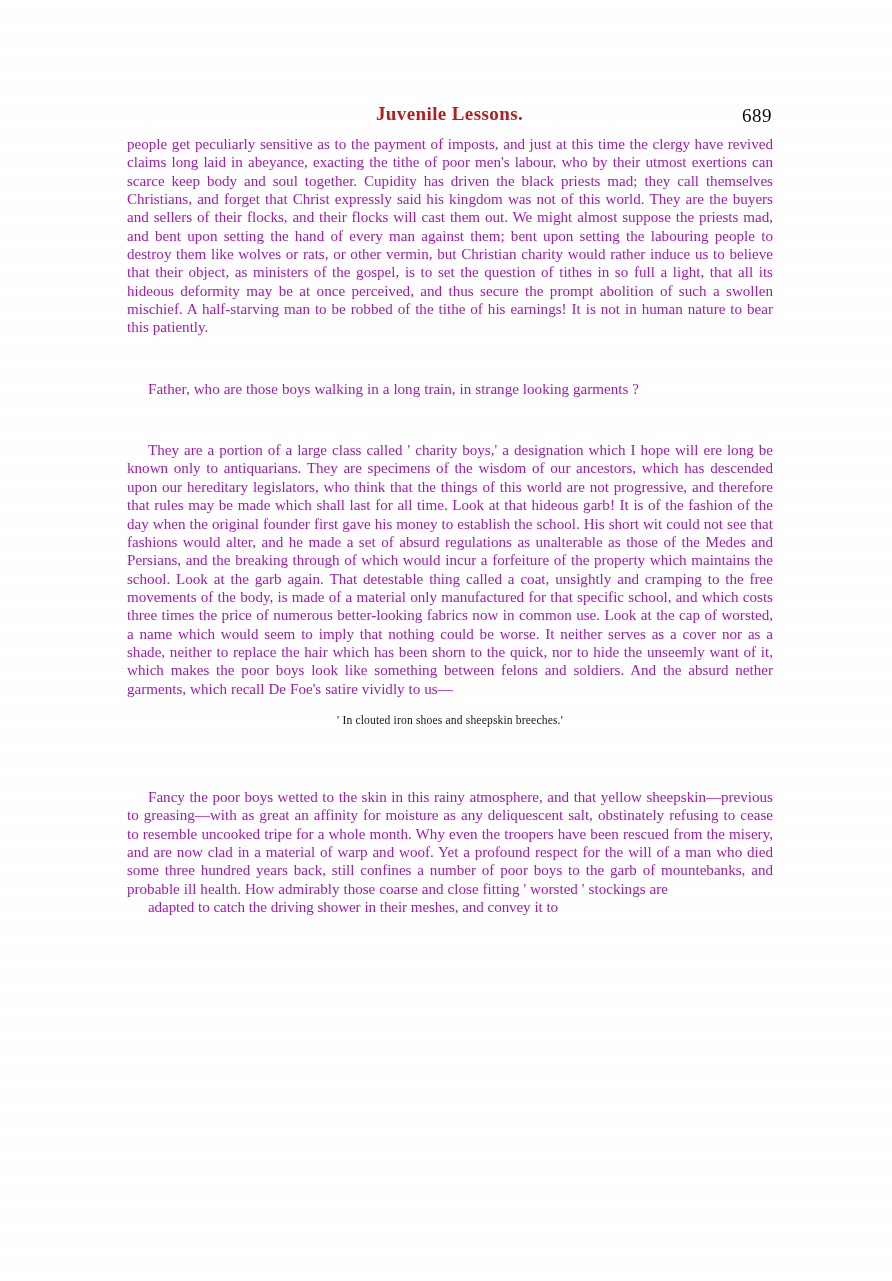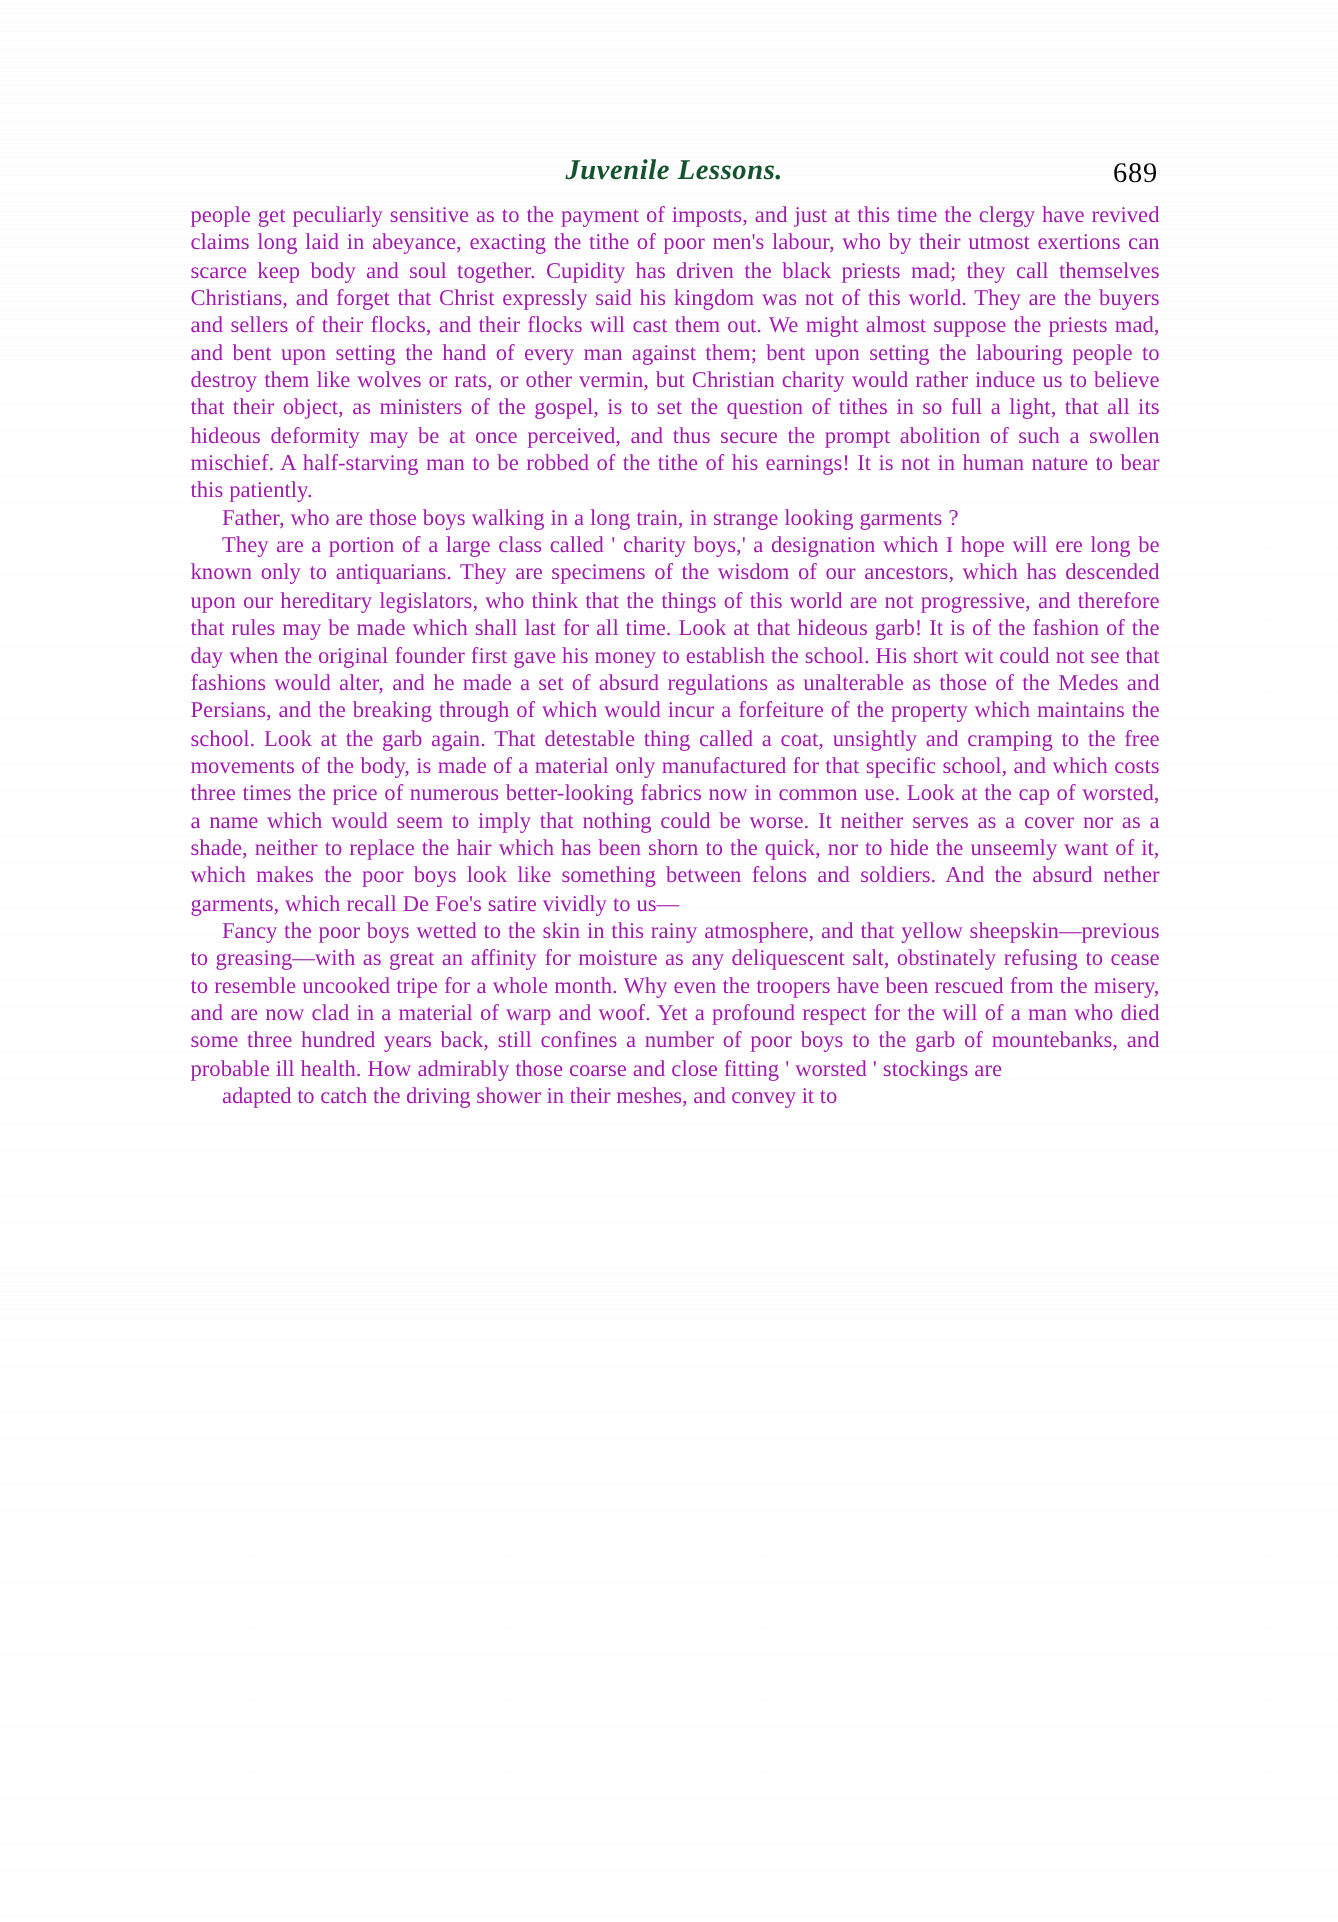--- a/index.html
+++ b/index.html
@@ -26,23 +26,22 @@
     height: 24px;
   }
   .header-title {
     position: absolute;
     left: 0;
     right: 0;
     top: 0;
     text-align: center;
     font-size: 19px;
     font-weight: bold;
-    font-style: italic;
     letter-spacing: 0.4px;
-    color: #14532d;
+    color: #b91c1c;
     white-space: nowrap;
   }
   .header-pageno {
     position: absolute;
     right: 0;
     top: 2px;
     font-size: 19px;
     font-weight: normal;
     letter-spacing: 0.5px;
     color: #060606;
@@ -61,20 +60,21 @@
     font-size: 15.1px;
     line-height: 18.35px;
     text-align: justify;
     text-align-last: left;
     color: #a21caf;
     word-spacing: 0.2px;
     -webkit-font-smoothing: none;
   }
   p.para.indent {
     text-indent: 21px;
+    margin-top: 43px;
   }
   p.para.last-heavy {
     font-weight: 400;
   }
 
   
   .heavy-line {
     display: block;
     font-weight: normal;
     letter-spacing: -0.1px;
@@ -113,19 +113,20 @@
   </div>
 
   <div class="textblock">
 
     <p class="para">people get peculiarly sensitive as to the payment of imposts, and just at this time the clergy have revived claims long laid in abeyance, exacting the tithe of poor men's labour, who by their utmost exertions can scarce keep body and soul together. Cupidity has driven the black priests mad; they call themselves Christians, and forget that Christ expressly said his kingdom was not of this world. They are the buyers and sellers of their flocks, and their flocks will cast them out. We might almost suppose the priests mad, and bent upon setting the hand of every man against them; bent upon setting the labouring people to destroy them like wolves or rats, or other vermin, but Christian charity would rather induce us to believe that their object, as ministers of the gospel, is to set the question of tithes in so full a light, that all its hideous deformity may be at once perceived, and thus secure the prompt abolition of such a swollen mischief. A half-starving man to be robbed of the tithe of his earnings! It is not in human nature to bear this patiently.</p>
 
     <p class="para indent">Father, who are those boys walking in a long train, in strange looking garments ?</p>
 
     <p class="para indent">They are a portion of a large class called ' charity boys,' a designation which I hope will ere long be known only to antiquarians. They are specimens of the wisdom of our ancestors, which has descended upon our hereditary legislators, who think that the things of this world are not progressive, and therefore that rules may be made which shall last for all time. Look at that hideous garb! It is of the fashion of the day when the original founder first gave his money to establish the school. His short wit could not see that fashions would alter, and he made a set of absurd regulations as unalterable as those of the Medes and Persians, and the breaking through of which would incur a forfeiture of the property which maintains the school. Look at the garb again. That detestable thing called a coat, unsightly and cramping to the free movements of the body, is made of a material only manufactured for that specific school, and which costs three times the price of numerous better-looking fabrics now in common use. Look at the cap of worsted, a name which would seem to imply that nothing could be worse. It neither serves as a cover nor as a shade, neither to replace the hair which has been shorn to the quick, nor to hide the unseemly want of it, which makes the poor boys look like something between felons and soldiers. And the absurd nether garments, which recall De Foe's satire vividly to us—</p>
 
+    <p class="quote">' In clouted iron shoes and sheepskin breeches.'</p>
 
     <p class="para indent last-heavy"><span>Fancy the poor boys wetted to the skin in this rainy atmosphere, and that yellow sheepskin—previous to greasing—with as great an affinity for moisture as any deliquescent salt, obstinately refusing to cease to resemble uncooked tripe for a whole month. Why even the troopers have been rescued from the misery, and are now clad in a material of warp and woof. Yet a profound respect for the will of a man who died some three hundred years back, still confines a number of poor boys to the garb of mountebanks, and probable ill health. How admirably those coarse and close fitting ' worsted ' stockings are</span><span class="heavy-line">adapted to catch the driving shower in their meshes, and convey it to</span></p>
 
   </div>
 
   <div class="grain"></div>
 </div>
 
 </body></html>

